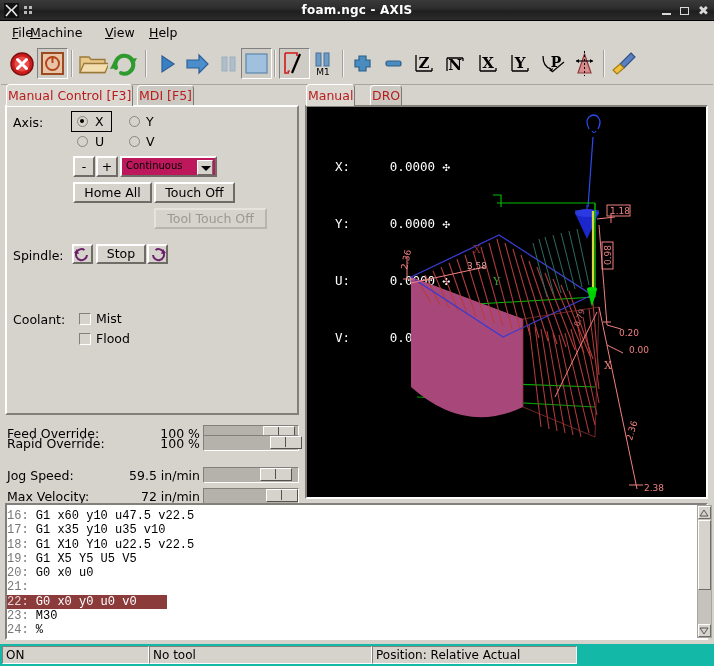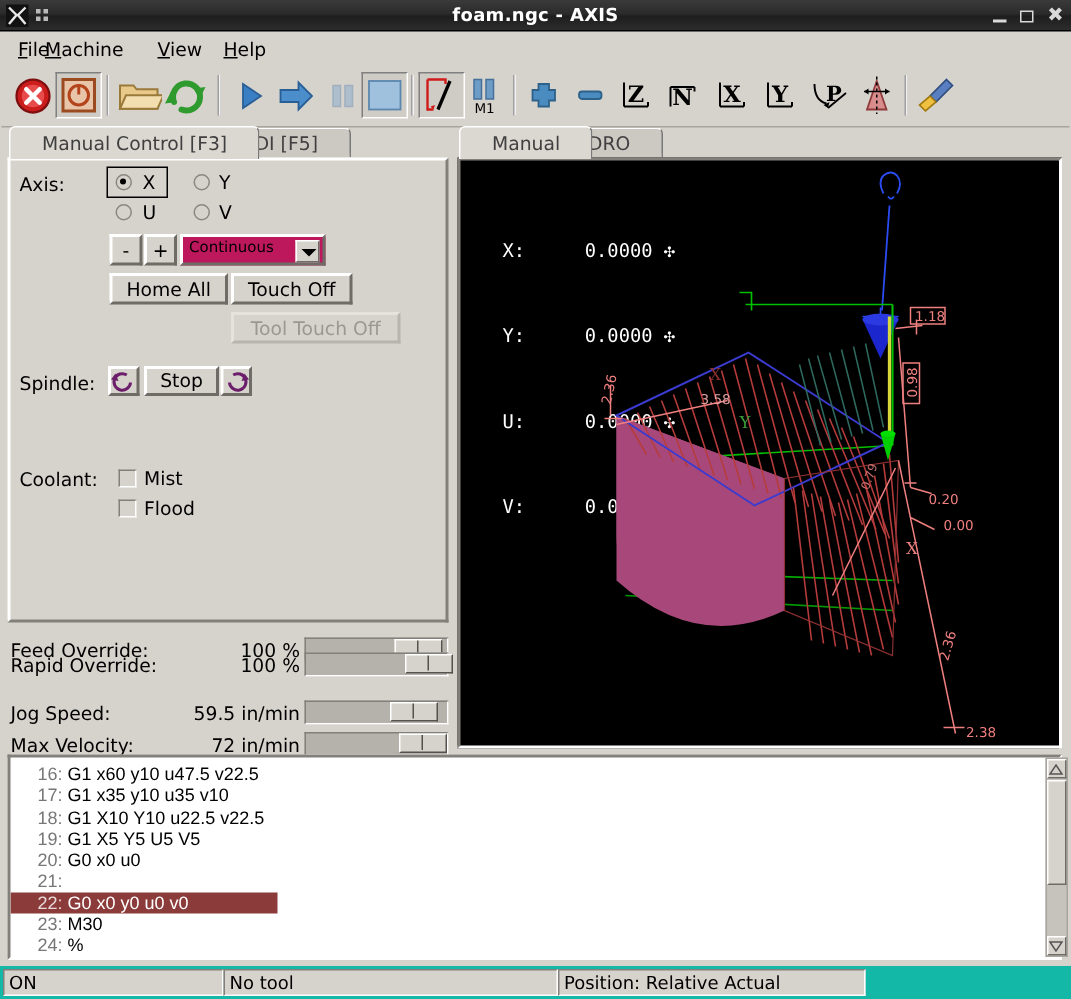--- a/index.html
+++ b/index.html
@@ -28,23 +28,23 @@
 
   
   .toolbar{position:absolute;left:1px;top:44px;width:712px;height:40px;background:#d6d2cc;
     border-bottom:1px solid #a8a49e;}
   .tbtn{position:absolute;top:4px;width:31px;height:31px;box-sizing:border-box;}
   .tbtn.sunken{border:1px solid #808080;border-right-color:#fff;border-bottom-color:#fff;background:#cfcbc5;}
   .tsep{position:absolute;top:6px;width:1px;height:27px;background:#a0a0a0;border-right:1px solid #f2f2f2;}
 
   
   .tabstrip{position:absolute;height:21px;}
-  .tab{position:absolute;top:0;height:20px;line-height:19px;padding:0 21px;box-sizing:border-box;
+  .tab{position:absolute;top:0;height:20px;line-height:19px;padding:0 1px;box-sizing:border-box;
     background:#ccc8c2;border:1px solid #fff;border-right-color:#7a7a7a;border-bottom:none;
-    border-radius:4px 4px 0 0;font-size:12.5px;color:#404040;}
+    border-radius:4px 4px 0 0;font-size:12.5px;color:#b91c1c;}
   .tab.active{background:#dbd7d1;top:-1px;height:22px;line-height:21px;z-index:3;}
 
   
   .leftpane{position:absolute;left:5px;top:105px;width:294px;height:310px;background:#d6d2cc;
     border:2px solid;border-color:#fff #83807b #83807b #fff;box-sizing:border-box;}
   .lbl{position:absolute;font-size:12.5px;color:#000;white-space:nowrap;}
   .radio{position:absolute;width:11px;height:11px;border-radius:50%;
     border:1.5px solid #8a8781;background:#d6d2cc;box-sizing:border-box;}
   .radio.on::after{content:"";position:absolute;left:2px;top:2px;width:4px;height:4px;border-radius:50%;background:#000;}
   .focusbox{position:absolute;border:1.5px solid #000;box-sizing:border-box;}
@@ -77,22 +77,22 @@
   .rightpane{position:absolute;left:305px;top:105px;width:403px;height:394px;
     background:#000;border:2px solid;border-color:#83807b #fff #fff #83807b;box-sizing:border-box;}
   .dro{position:absolute;left:28px;top:12px;font-family:"DejaVu Sans Mono","Liberation Mono",monospace;
     font-size:12.5px;color:#fff;line-height:19px;white-space:pre;}
   .dro .ax{display:inline-block;width:38px;}
   .dro .vl{display:inline-block;width:62px;text-align:right;}
 
   
   .gpane{position:absolute;left:5px;top:503px;width:703px;height:137px;background:#fff;
     border:2px solid;border-color:#83807b #fff #fff #83807b;box-sizing:border-box;overflow:hidden;}
-  .gline{height:14.3px;line-height:14.3px;font-family:Liberation Sans, sans-serif;
-    font-size:12px;white-space:pre;padding-left:18px;}
+  .gline{height:14.3px;line-height:14.3px;font-family:Liberation Mono, monospace;
+    font-size:12px;white-space:pre;}
   .gline .no{color:#777;}
   .gline.hl{background:#8c3b3b;color:#fff;width:160px;}
   .gline.hl .no{color:#e8d8d8;}
 
   
   .vsb{position:absolute;right:2px;top:505px;width:15px;height:133px;background:#c6c2bc;
     border:1px solid #a8a49e;box-sizing:border-box;}
   .vsb .arw{position:absolute;left:0;width:13px;height:13px;background:#d6d2cc;
     border:1.5px solid;border-color:#fff #6f6c67 #6f6c67 #fff;box-sizing:border-box;}
   .vsb .thumb{position:absolute;left:0;width:13px;background:#d6d2cc;

